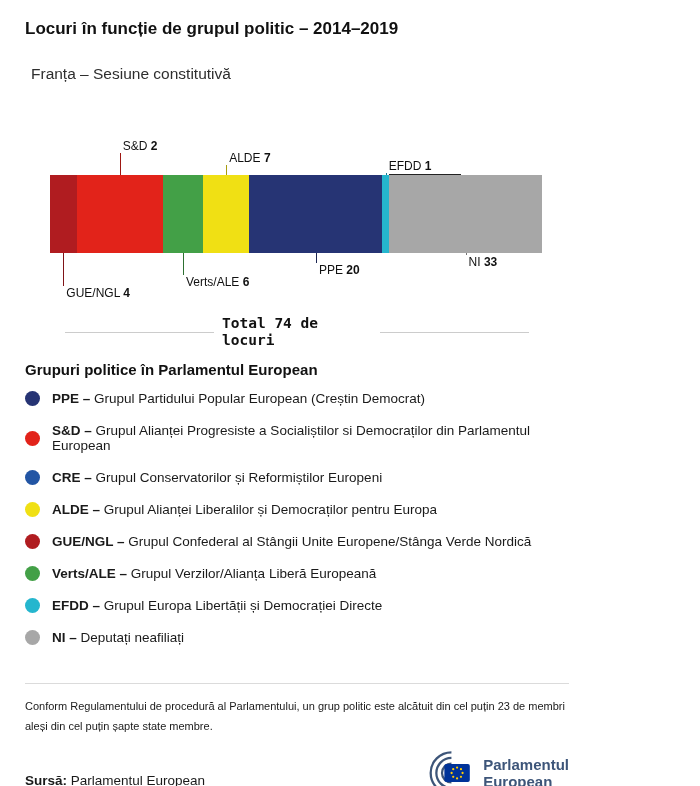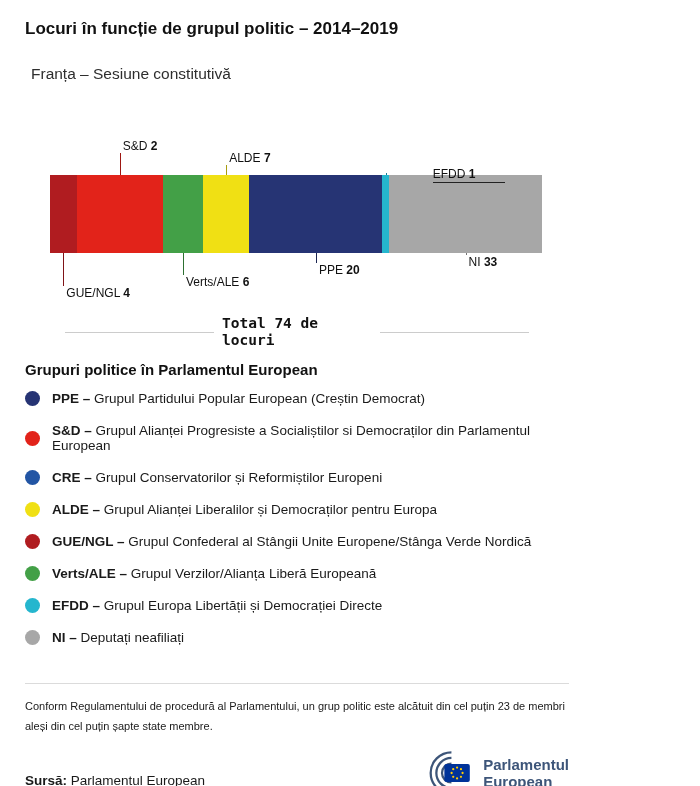--- a/index.html
+++ b/index.html
@@ -65,21 +65,21 @@
       <div class="callout-label" style="left: calc(2.7027% + 3px); top: 157px;"><span>GUE/NGL </span><span class="seats">4</span></div>
       <div class="tick" style="left: 14.1892%; height: 22px; background: rgb(158, 23, 18); bottom: 134px;"></div>
       <div class="callout-label" style="left: calc(14.1892% + 3px); bottom: 156px;"><span>S&amp;D </span><span class="seats">2</span></div>
       <div class="tick" style="left: 27.027%; height: 22px; background: rgb(45, 112, 49); top: 124px;"></div>
       <div class="callout-label" style="left: calc(27.027% + 3px); top: 146px;"><span>Verts/ALE </span><span class="seats">6</span></div>
       <div class="tick" style="left: 35.8108%; height: 10px; background: rgb(168, 156, 16); bottom: 134px;"></div>
       <div class="callout-label" style="left: calc(35.8108% + 3px); bottom: 144px;"><span>ALDE </span><span class="seats">7</span></div>
       <div class="tick" style="left: 54.0541%; height: 10px; background: rgb(26, 36, 80); top: 124px;"></div>
       <div class="callout-label" style="left: calc(54.0541% + 3px); top: 134px;"><span>PPE </span><span class="seats">20</span></div>
       <div class="tick" style="left: 68.2432%; height: 2px; background: rgb(25, 126, 146); bottom: 134px;"></div>
-      <div class="callout-label underline" style="left: calc(68.2432% + 3px); bottom: 126px; margin-left: 44px;"><span>EFDD </span><span class="seats">1</span></div>
+      <div class="callout-label underline" style="left: calc(68.2432% + 3px); bottom: 134px;"><span>EFDD </span><span class="seats">1</span></div>
       <div class="tick" style="left: 84.4595%; height: 2px; background: rgb(115, 115, 115); top: 124px;"></div>
       <div class="callout-label" style="left: calc(84.4595% + 3px); top: 126px;"><span>NI </span><span class="seats">33</span></div>
     </div>
 
   <div class="total-row">
     <div class="rule"></div>
     <div class="total-text">Total 74 de locuri</div>
     <div class="rule"></div>
   </div>
 

